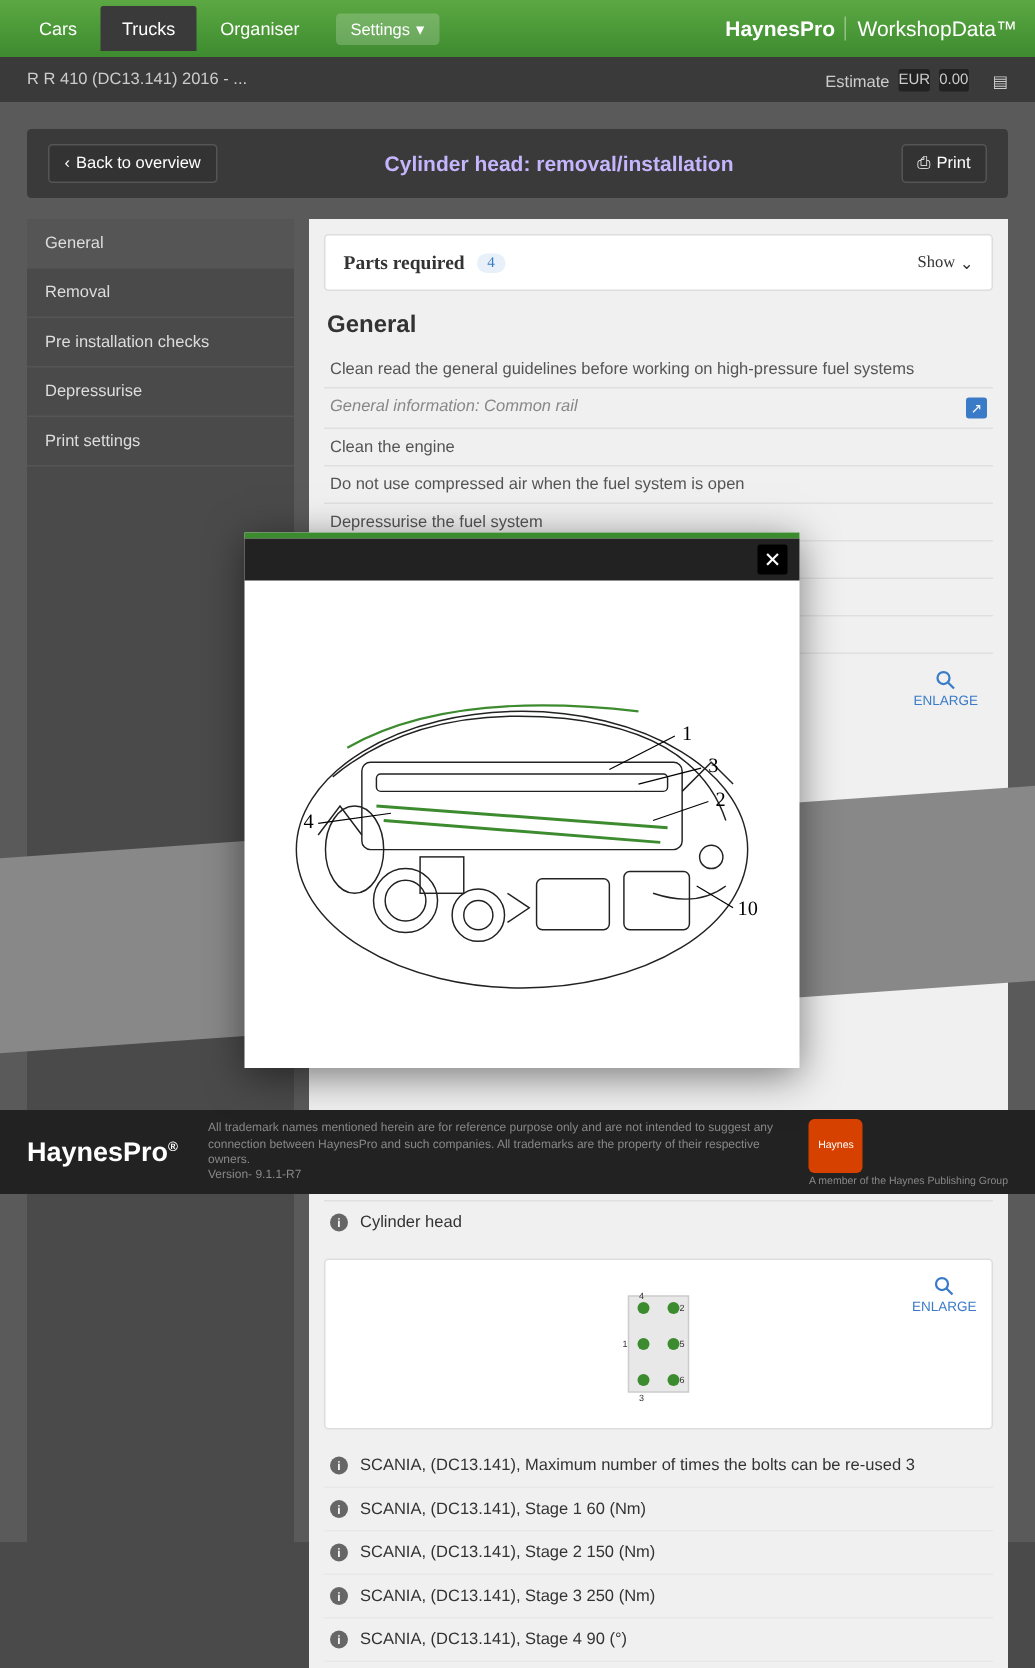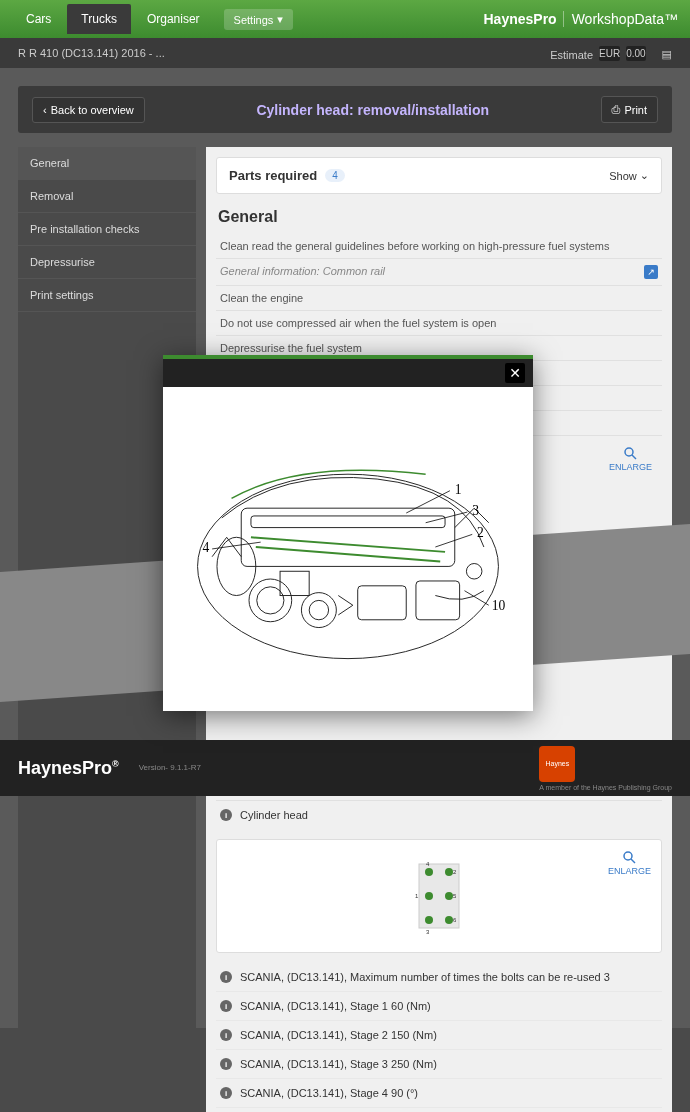--- a/index.html
+++ b/index.html
@@ -19,21 +19,21 @@
     .content-area { background: #5a5a5a; padding: 18px; height: 960px; position: relative; }
     .page-header { background: #3a3a3a; border-radius: 3px; padding: 10px 14px; display: flex; justify-content: space-between; align-items: center; margin-bottom: 14px; }
     .back-btn { background: #333; color: #fff; font-size: 11px; padding: 6px 10px; border-radius: 3px; cursor: pointer; display: flex; align-items: center; gap: 4px; border: 1px solid #555; }
     .page-title { color: #c4b5fd; font-size: 14px; font-weight: bold; flex: 1; text-align: center; }
     .print-btn { background: #333; color: #fff; font-size: 11px; padding: 6px 10px; border-radius: 3px; cursor: pointer; display: flex; align-items: center; gap: 4px; border: 1px solid #555; }
     .body-cols { display: flex; gap: 10px; }
     .sidebar { width: 178px; background: #4a4a4a; }
     .side-item { color: #ddd; font-size: 11px; padding: 10px 12px; border-bottom: 1px solid #555; cursor: pointer; }
     .side-item.active { background: #555; }
     .main-col { flex: 1; background: #f0f0f0; padding: 10px; overflow: hidden; }
-    .parts-card { background: #fff; border: 1px solid #ddd; border-radius: 3px; padding: 10px 12px; display: flex; justify-content: space-between; align-items: center; margin-bottom: 14px; }
+    .parts-card { background: #fff; border: 1px solid #ddd; border-radius: 3px; padding: 10px 12px; display: flex; justify-content: space-between; align-items: center; margin-bottom: 14px; font-family: Liberation Serif, serif; }
     .parts-left { font-size: 13px; font-weight: bold; display: flex; align-items: center; gap: 8px; color: #333; }
     .count-badge { background: #e8f0fa; color: #3a7bc8; font-size: 10px; padding: 1px 7px; border-radius: 8px; font-weight: normal; }
     .show-link { font-size: 11px; color: #333; cursor: pointer; display: flex; align-items: center; gap: 3px; }
     .section-h { font-size: 16px; font-weight: bold; color: #333; margin-bottom: 8px; padding-left: 2px; }
     .info-row { font-size: 11px; color: #555; padding: 6px 4px; border-bottom: 1px solid #e0e0e0; }
     .info-row.linked { color: #888; font-style: italic; display: flex; justify-content: space-between; }
     .link-icon { width: 14px; height: 14px; background: #3a7bc8; color: #fff; font-size: 9px; display: flex; align-items: center; justify-content: center; border-radius: 2px; font-style: normal; }
     .diagram-cut { position: absolute; left: 0; right: 0; top: 480px; height: 130px; background: #888; transform: skewY(-4deg); }
     .sub-section { margin-top: 220px; }
     .sub-section-h { font-size: 11px; color: #333; padding: 6px 4px; border-bottom: 1px solid #e0e0e0; }
@@ -199,20 +199,21 @@
         </div>
       </div>
     </div>
 
     <div class="diagram-cut"></div>
   </div>
 
   <div class="footer">
     <div class="footer-logo"><span>HaynesPro</span><sup style="font-size:9px;">®</sup></div>
     <div class="footer-text">
+      <div>All trademark names mentioned herein are for reference purpose only and are not intended to suggest any connection between HaynesPro and such companies. All trademarks are the property of their respective owners.</div>
       <div>Version- 9.1.1-R7</div>
     </div>
     <div style="text-align:right;">
       <div class="footer-badge">Haynes</div>
       <div style="color:#888;font-size:7px;margin-top:2px;">A member of the Haynes Publishing Group</div>
     </div>
   </div>
 
   <div class="modal-backdrop">
     <div class="modal">

